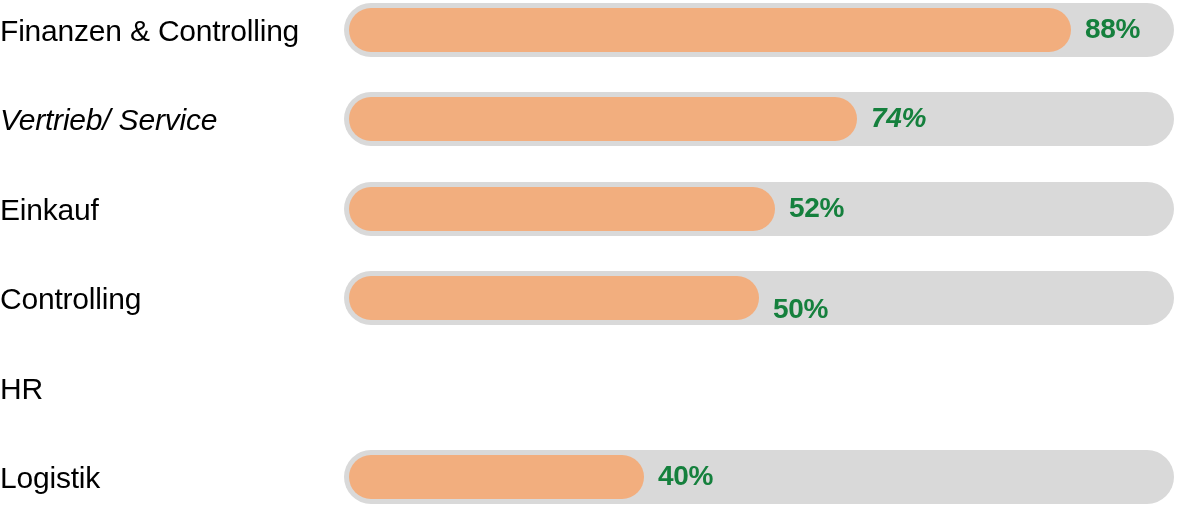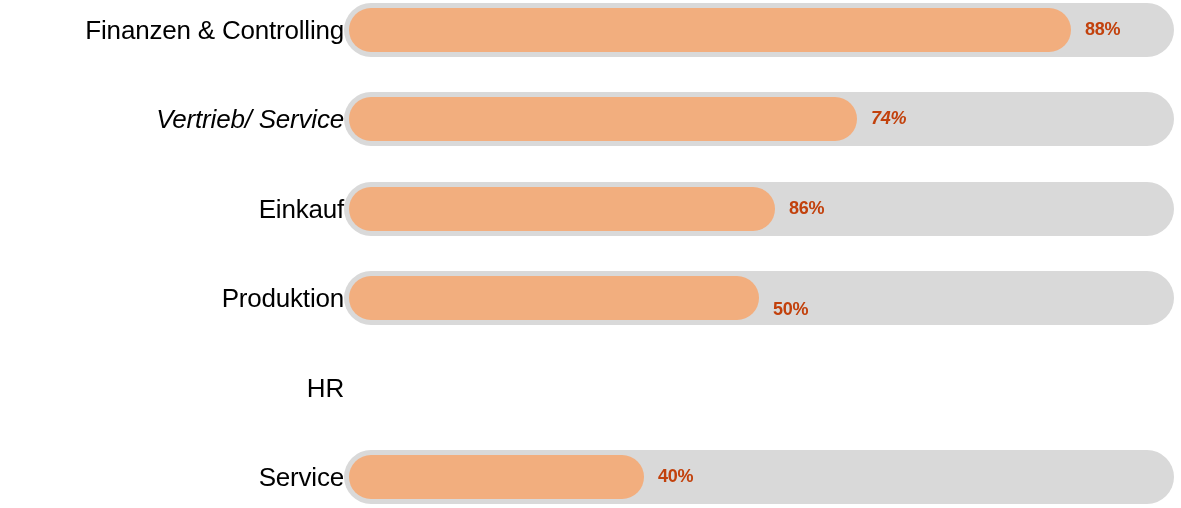--- a/index.html
+++ b/index.html
@@ -25,24 +25,23 @@
     position: absolute;
     left: 0;
     width: 1181px;
     height: 56px;
     display: flex;
     align-items: center;
   }
 
   .cat-label {
     position: absolute;
-    left: 12px;
+    left: 0;
     width: 332px;
-    text-align: right;
-    font-size: 26px;
+    font-size: 30px;
     line-height: 1.05;
     color: #000000;
     font-family: "Liberation Sans", sans-serif;
     white-space: nowrap;
     letter-spacing: -0.2px;
   }
 
   .track {
     position: absolute;
     left: 344px;
@@ -61,23 +60,23 @@
     height: 44px;
     background: #f2ae7e;
     border-radius: 22px;
     box-sizing: border-box;
   }
 
   .value-label {
     position: absolute;
     top: 50%;
     transform: translateY(-52%);
-    font-size: 18px;
+    font-size: 28px;
     font-weight: bold;
-    color: #c2410c;
+    color: #15803d;
     font-family: "Liberation Sans", sans-serif;
     white-space: nowrap;
     letter-spacing: -0.3px;
   }
 </style>
 </head>
 <body>
 
 <div class="chart">
 
@@ -94,37 +93,37 @@
     <div class="track">
       <div class="fill" style="width: 508px;"></div>
       <div class="value-label" style="left: 527px;">74%</div>
     </div>
   </div>
 
   <div class="row" style="top:182px;padding-left:20px;">
     <div class="cat-label">Einkauf</div>
     <div class="track">
       <div class="fill" style="width: 426px;"></div>
-      <div class="value-label" style="left: 445px;">86%</div>
+      <div class="value-label" style="left: 445px;">52%</div>
     </div>
   </div>
 
   <div class="row" style="top:271px;">
-    <div class="cat-label">Produktion</div>
+    <div class="cat-label">Controlling</div>
     <div class="track">
       <div class="fill" style="width: 410px;"></div>
       <div class="value-label" style="left: 429px; margin-top: 12px;">50%</div>
     </div>
   </div>
 
   <div class="row" style="top:361px;">
     <div class="cat-label">HR</div>
   </div>
 
   <div class="row" style="top:450px;">
-    <div class="cat-label">Service</div>
+    <div class="cat-label">Logistik</div>
     <div class="track">
       <div class="fill" style="width: 295px;"></div>
       <div class="value-label" style="left: 314px;">40%</div>
     </div>
   </div>
 
 </div>
 
 </body></html>

